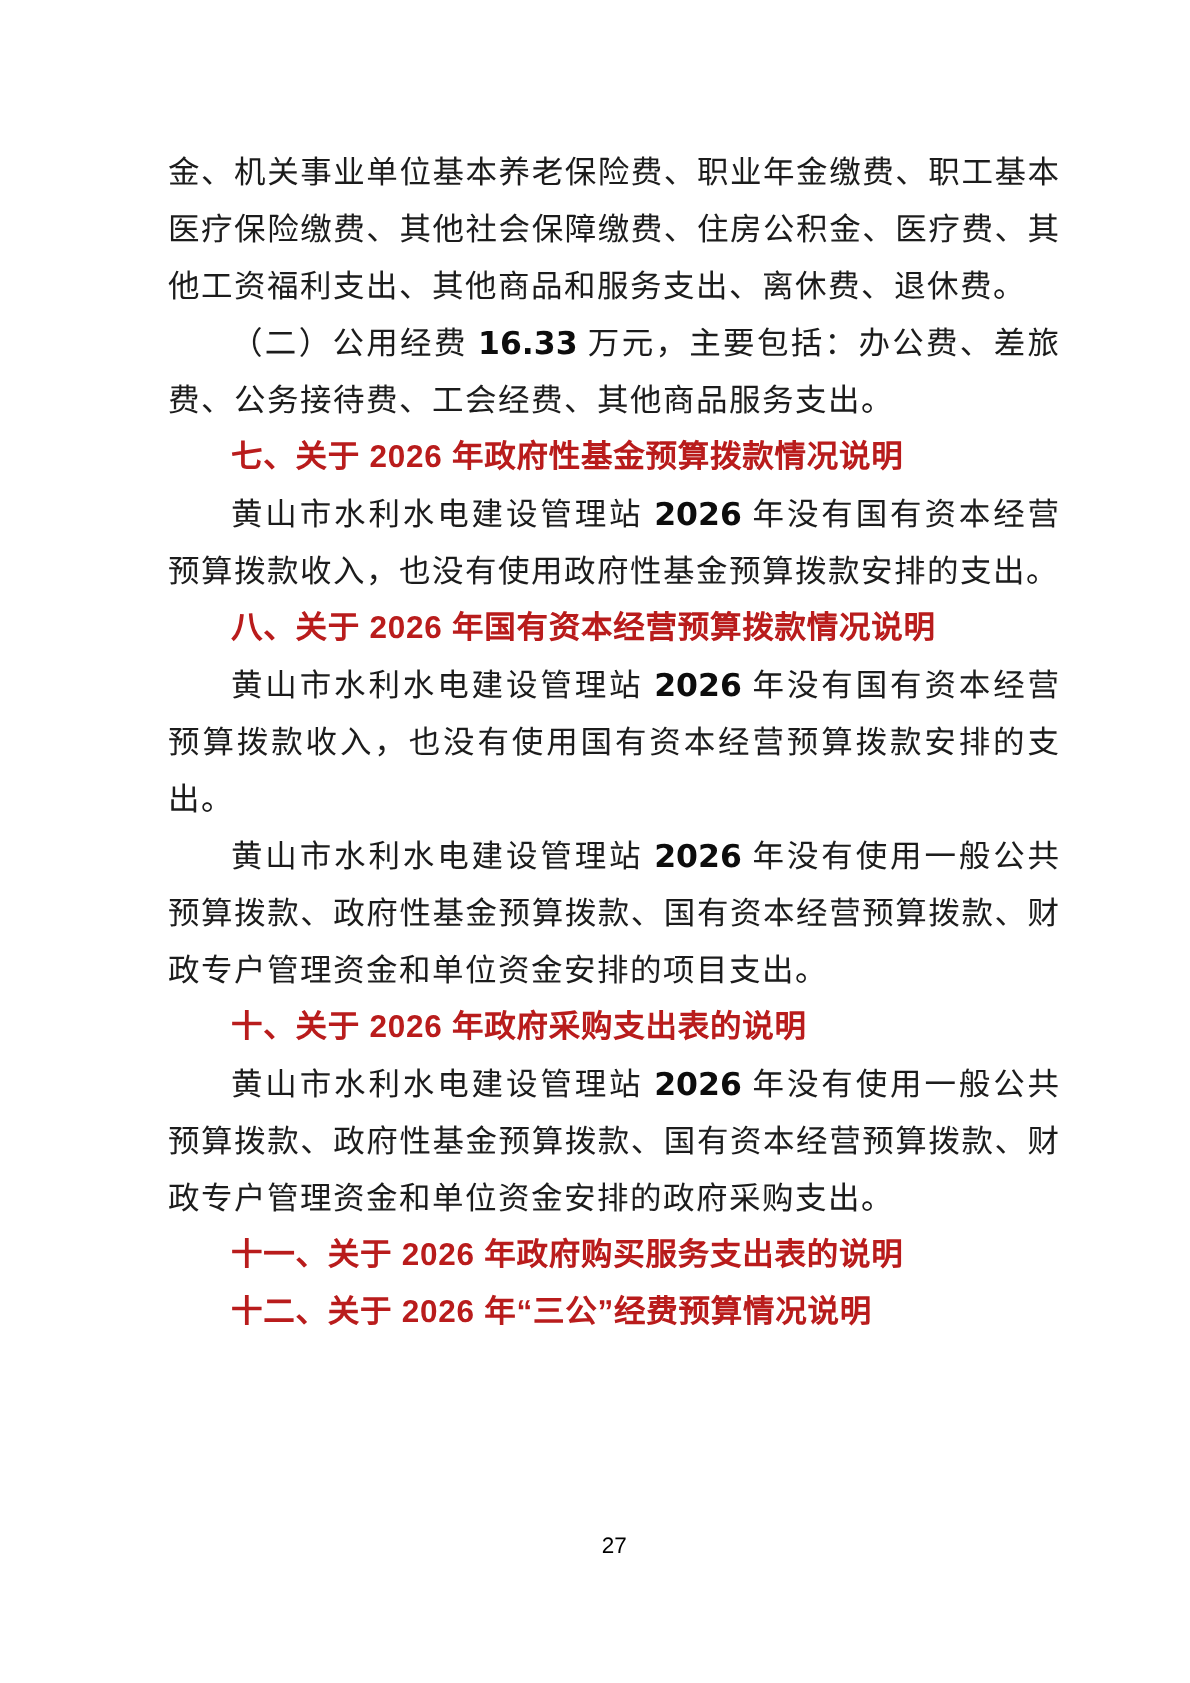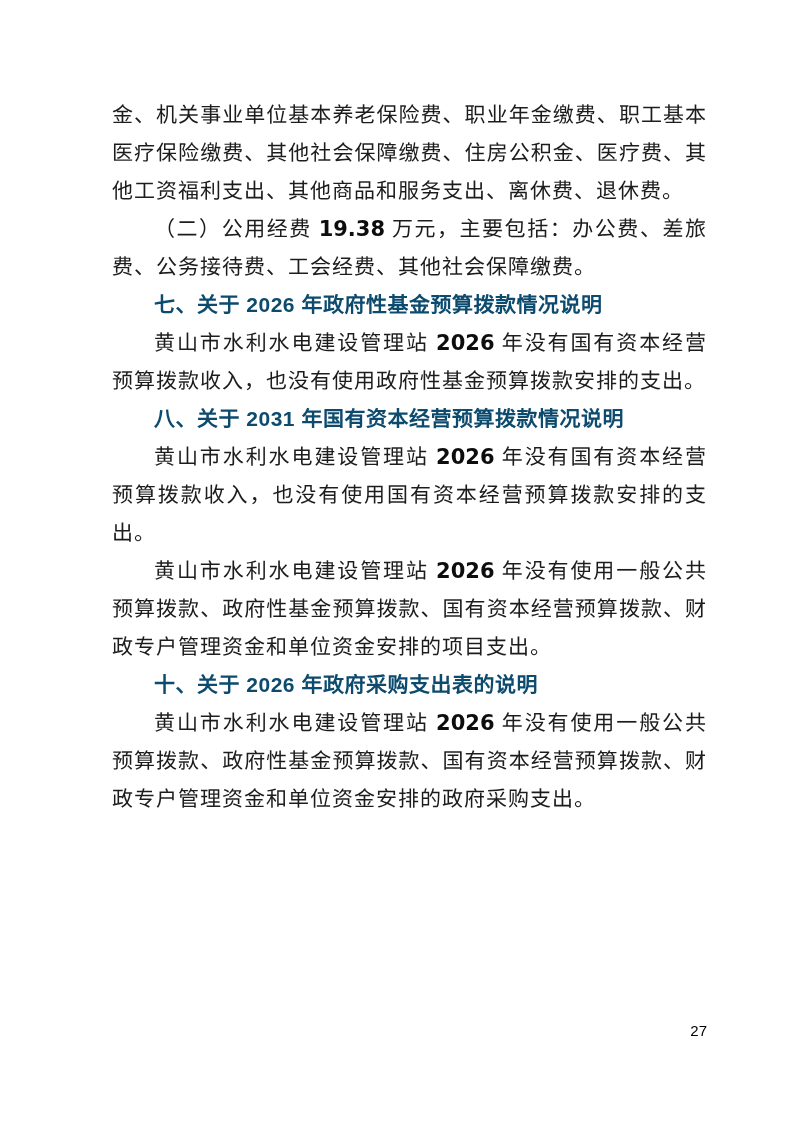--- a/index.html
+++ b/index.html
@@ -34,65 +34,67 @@
     font-family: "Liberation Serif", serif;
     font-weight: 400;
   }
   .para.no-indent {
     text-indent: 0;
   }
   .heading {
     margin: 0;
     font-size: 21px;
     line-height: 38px;
-    color: #0c4a6e;
+    color: #b91c1c;
     font-family: "Liberation Sans", sans-serif;
     font-weight: 700;
     text-indent: 2em;
     letter-spacing: 0.5px;
     text-align: left;
   }
   .num {
     font-family: "DejaVu Sans", sans-serif;
     font-weight: 700;
     font-size: 21px;
     letter-spacing: 0;
     color: #0d0d0d;
   }
   .page-number {
     position: absolute;
     left: 112px;
     width: 595px;
     top: 1021px;
-    text-align: right;
+    text-align: center;
     font-family: "Liberation Sans", sans-serif;
     font-size: 15px;
     line-height: 20px;
     color: #000000;
   }
 </style>
 </head>
 <body>
 
 <div class="page">
   <div class="content">
 
     <p class="para no-indent">金、机关事业单位基本养老保险费、职业年金缴费、职工基本医疗保险缴费、其他社会保障缴费、住房公积金、医疗费、其他工资福利支出、其他商品和服务支出、离休费、退休费。</p>
 
-    <p class="para"><span>（二）公用经费 </span><span class="num">19.38</span><span> 万元，主要包括：办公费、差旅费、公务接待费、工会经费、其他社会保障缴费。</span></p>
+    <p class="para"><span>（二）公用经费 </span><span class="num">16.33</span><span> 万元，主要包括：办公费、差旅费、公务接待费、工会经费、其他商品服务支出。</span></p>
 
     <h2 class="heading">七、关于 2026 年政府性基金预算拨款情况说明</h2>
     <p class="para"><span>黄山市水利水电建设管理站 </span><span class="num">2026</span><span> 年没有国有资本经营预算拨款收入，也没有使用政府性基金预算拨款安排的支出。</span></p>
 
-    <h2 class="heading">八、关于 2031 年国有资本经营预算拨款情况说明</h2>
+    <h2 class="heading">八、关于 2026 年国有资本经营预算拨款情况说明</h2>
     <p class="para"><span>黄山市水利水电建设管理站 </span><span class="num">2026</span><span> 年没有国有资本经营预算拨款收入，也没有使用国有资本经营预算拨款安排的支出。</span></p>
 
     <p class="para"><span>黄山市水利水电建设管理站 </span><span class="num">2026</span><span> 年没有使用一般公共预算拨款、政府性基金预算拨款、国有资本经营预算拨款、财政专户管理资金和单位资金安排的项目支出。</span></p>
 
     <h2 class="heading">十、关于 2026 年政府采购支出表的说明</h2>
     <p class="para"><span>黄山市水利水电建设管理站 </span><span class="num">2026</span><span> 年没有使用一般公共预算拨款、政府性基金预算拨款、国有资本经营预算拨款、财政专户管理资金和单位资金安排的政府采购支出。</span></p>
 
+    <h2 class="heading">十一、关于 2026 年政府购买服务支出表的说明</h2>
 
+    <h2 class="heading">十二、关于 2026 年“三公”经费预算情况说明</h2>
 
   </div>
 
   <div class="page-number">27</div>
 </div>
 
 </body></html>

